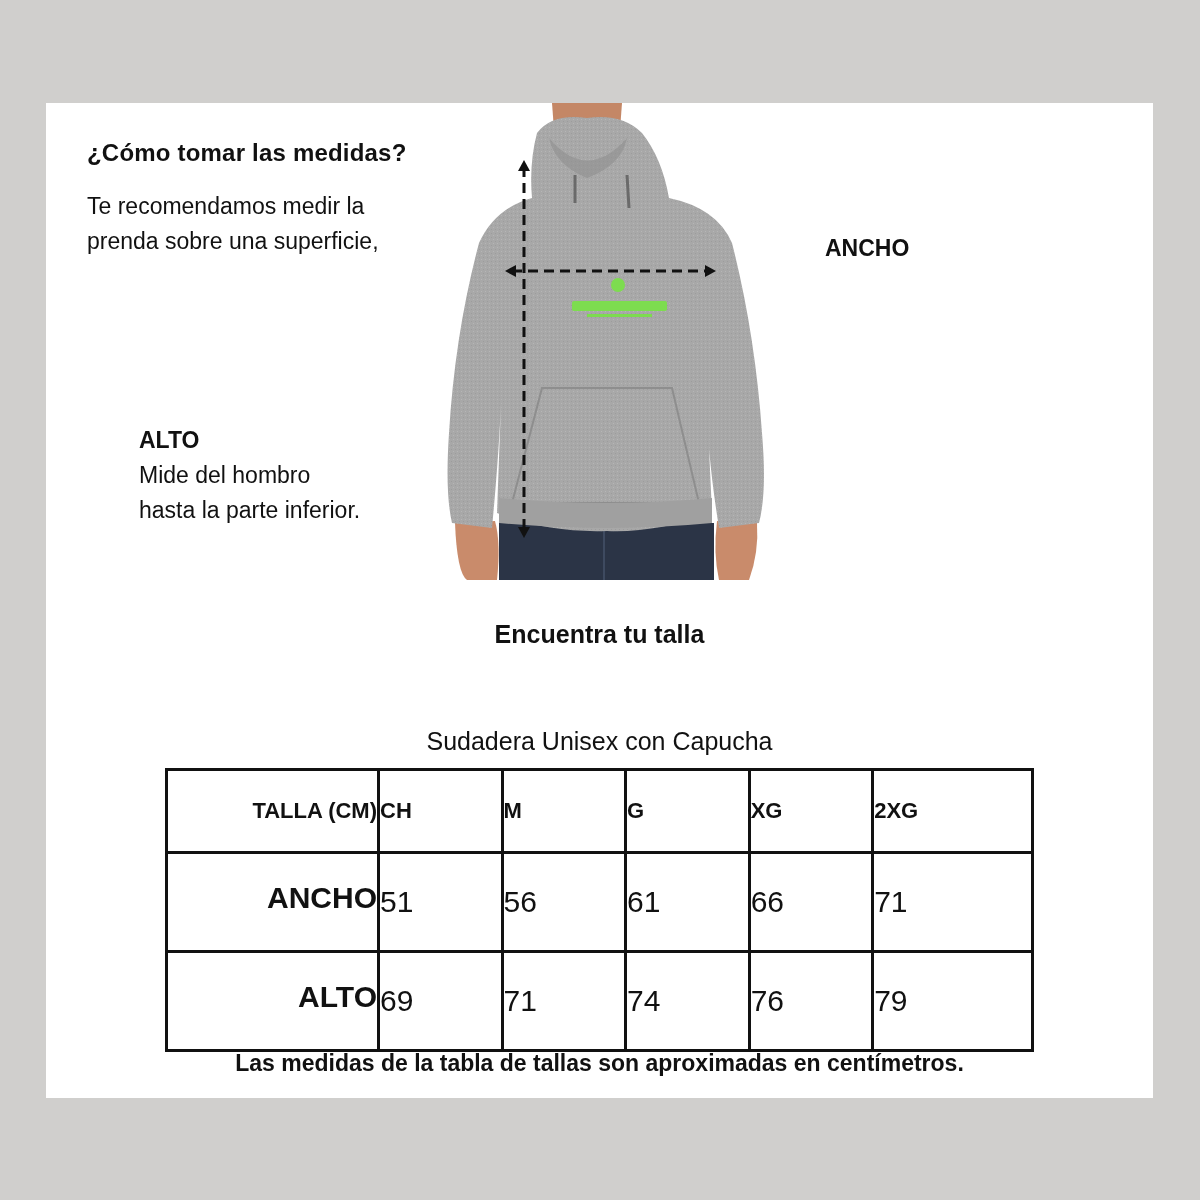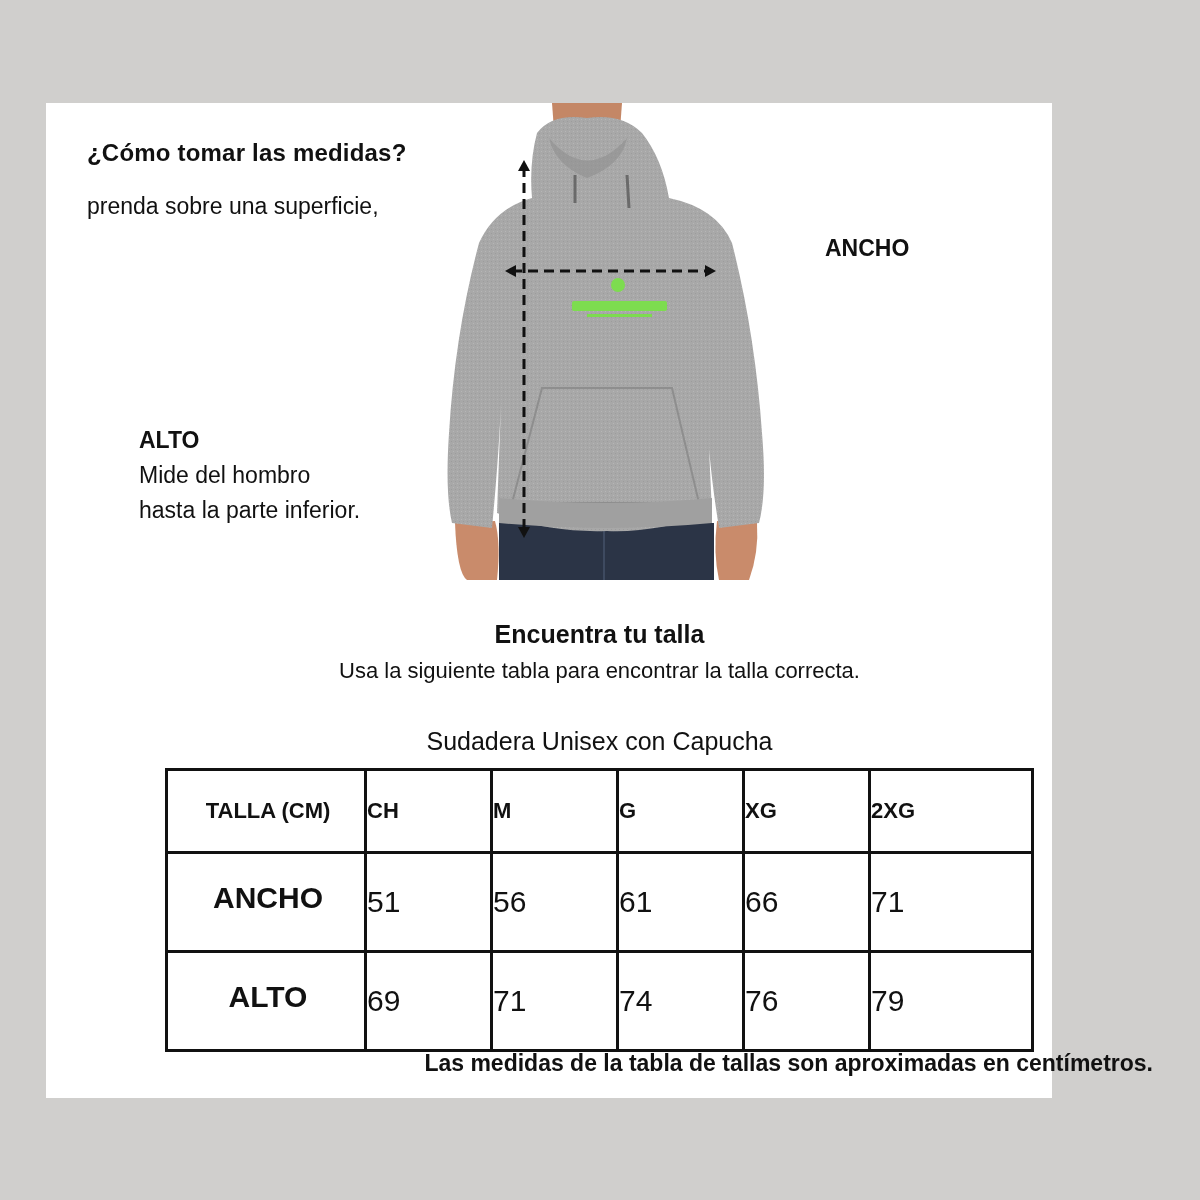--- a/index.html
+++ b/index.html
@@ -7,21 +7,21 @@
       width: 1200px; height: 1200px;
       background: #d0cfcd;
       position: relative;
       overflow: hidden;
       font-family: "Liberation Sans", sans-serif;
       color: #111;
     }
     .panel {
       position: absolute;
       left: 46px; top: 103px;
-      width: 1006px; height: 995px;
+      width: 1107px; height: 995px;
       background: #ffffff;
     }
     .abs { position: absolute; }
     .how-title { left: 41px; top: 36px; font-size: 24px; font-weight: bold; letter-spacing: 0.2px; }
     .how-body { left: 41px; top: 86px; font-size: 23px; line-height: 35px; width: 340px; }
     .ancho-block { left: 779px; top: 127px; font-size: 23px; line-height: 36px; }
     .alto-block { left: 93px; top: 320px; font-size: 23px; line-height: 35px; }
     .lbl-bold { font-weight: bold; display: block; }
     .lbl-line { display: block; }
 
@@ -39,31 +39,32 @@
       border-collapse: collapse;
     }
     table.sizes td {
       border: 3px solid #111;
       text-align: left;
       vertical-align: middle;
       padding: 0;
     }
     table.sizes tr.head td { height: 80px; font-weight: bold; font-size: 22px; }
     table.sizes tr.row td { height: 88px; font-size: 30px; }
-    table.sizes td.rowhead { text-align: center; padding-left: 4px; font-weight: bold; font-size: 22px; width: 192px; }
+    table.sizes td.rowhead { text-align: right; padding-left: 17px; font-weight: bold; font-size: 22px; width: 192px; }
     table.sizes tr.row td.rowhead { vertical-align: middle; padding-bottom: 8px; }
-    .note { left: 0; width: 1107px; top: 947px; text-align: right; font-size: 23px; font-weight: bold; }
+    .note { left: 0; width: 1107px; top: 947px; text-align: center; font-size: 23px; font-weight: bold; }
   </style>
 </head>
 <body>
 
 <div class="panel">
 
   <div class="abs how-title">¿Cómo tomar las medidas?</div>
   <div class="abs how-body">
+    <span class="lbl-line">Te recomendamos medir la</span>
     <span class="lbl-line">prenda sobre una superficie,</span>
   </div>
 
   <div class="abs ancho-block">
     <span class="lbl-bold">ANCHO</span>
   </div>
 
   <div class="abs alto-block">
     <span class="lbl-bold">ALTO</span>
     <span class="lbl-line">Mide del hombro</span>
@@ -107,21 +108,20 @@
       <polygon points="87,57 81,68 93,68" fill="#111"></polygon>
       <polygon points="87,435 81,424 93,424" fill="#111"></polygon>
 
       <line x1="75" y1="168" x2="272" y2="168" stroke="#111" stroke-width="3" stroke-dasharray="10,6"></line>
       <polygon points="68,168 79,162 79,174" fill="#111"></polygon>
       <polygon points="279,168 268,162 268,174" fill="#111"></polygon>
     </svg>
   </div>
 
   <div class="abs find-title">Encuentra tu talla</div>
-  <div class="abs find-sub">Usa la siguiente tabla para encontrar la talla correcta.</div>
 
   <div class="abs table-caption">
     <span>Sudadera </span><b>Unisex</b><span> con Capucha</span>
   </div>
 
   <table class="sizes">
     <tbody>
         <tr class="head">
       <td class="rowhead">TALLA (CM)</td>
       <td>CH</td>

